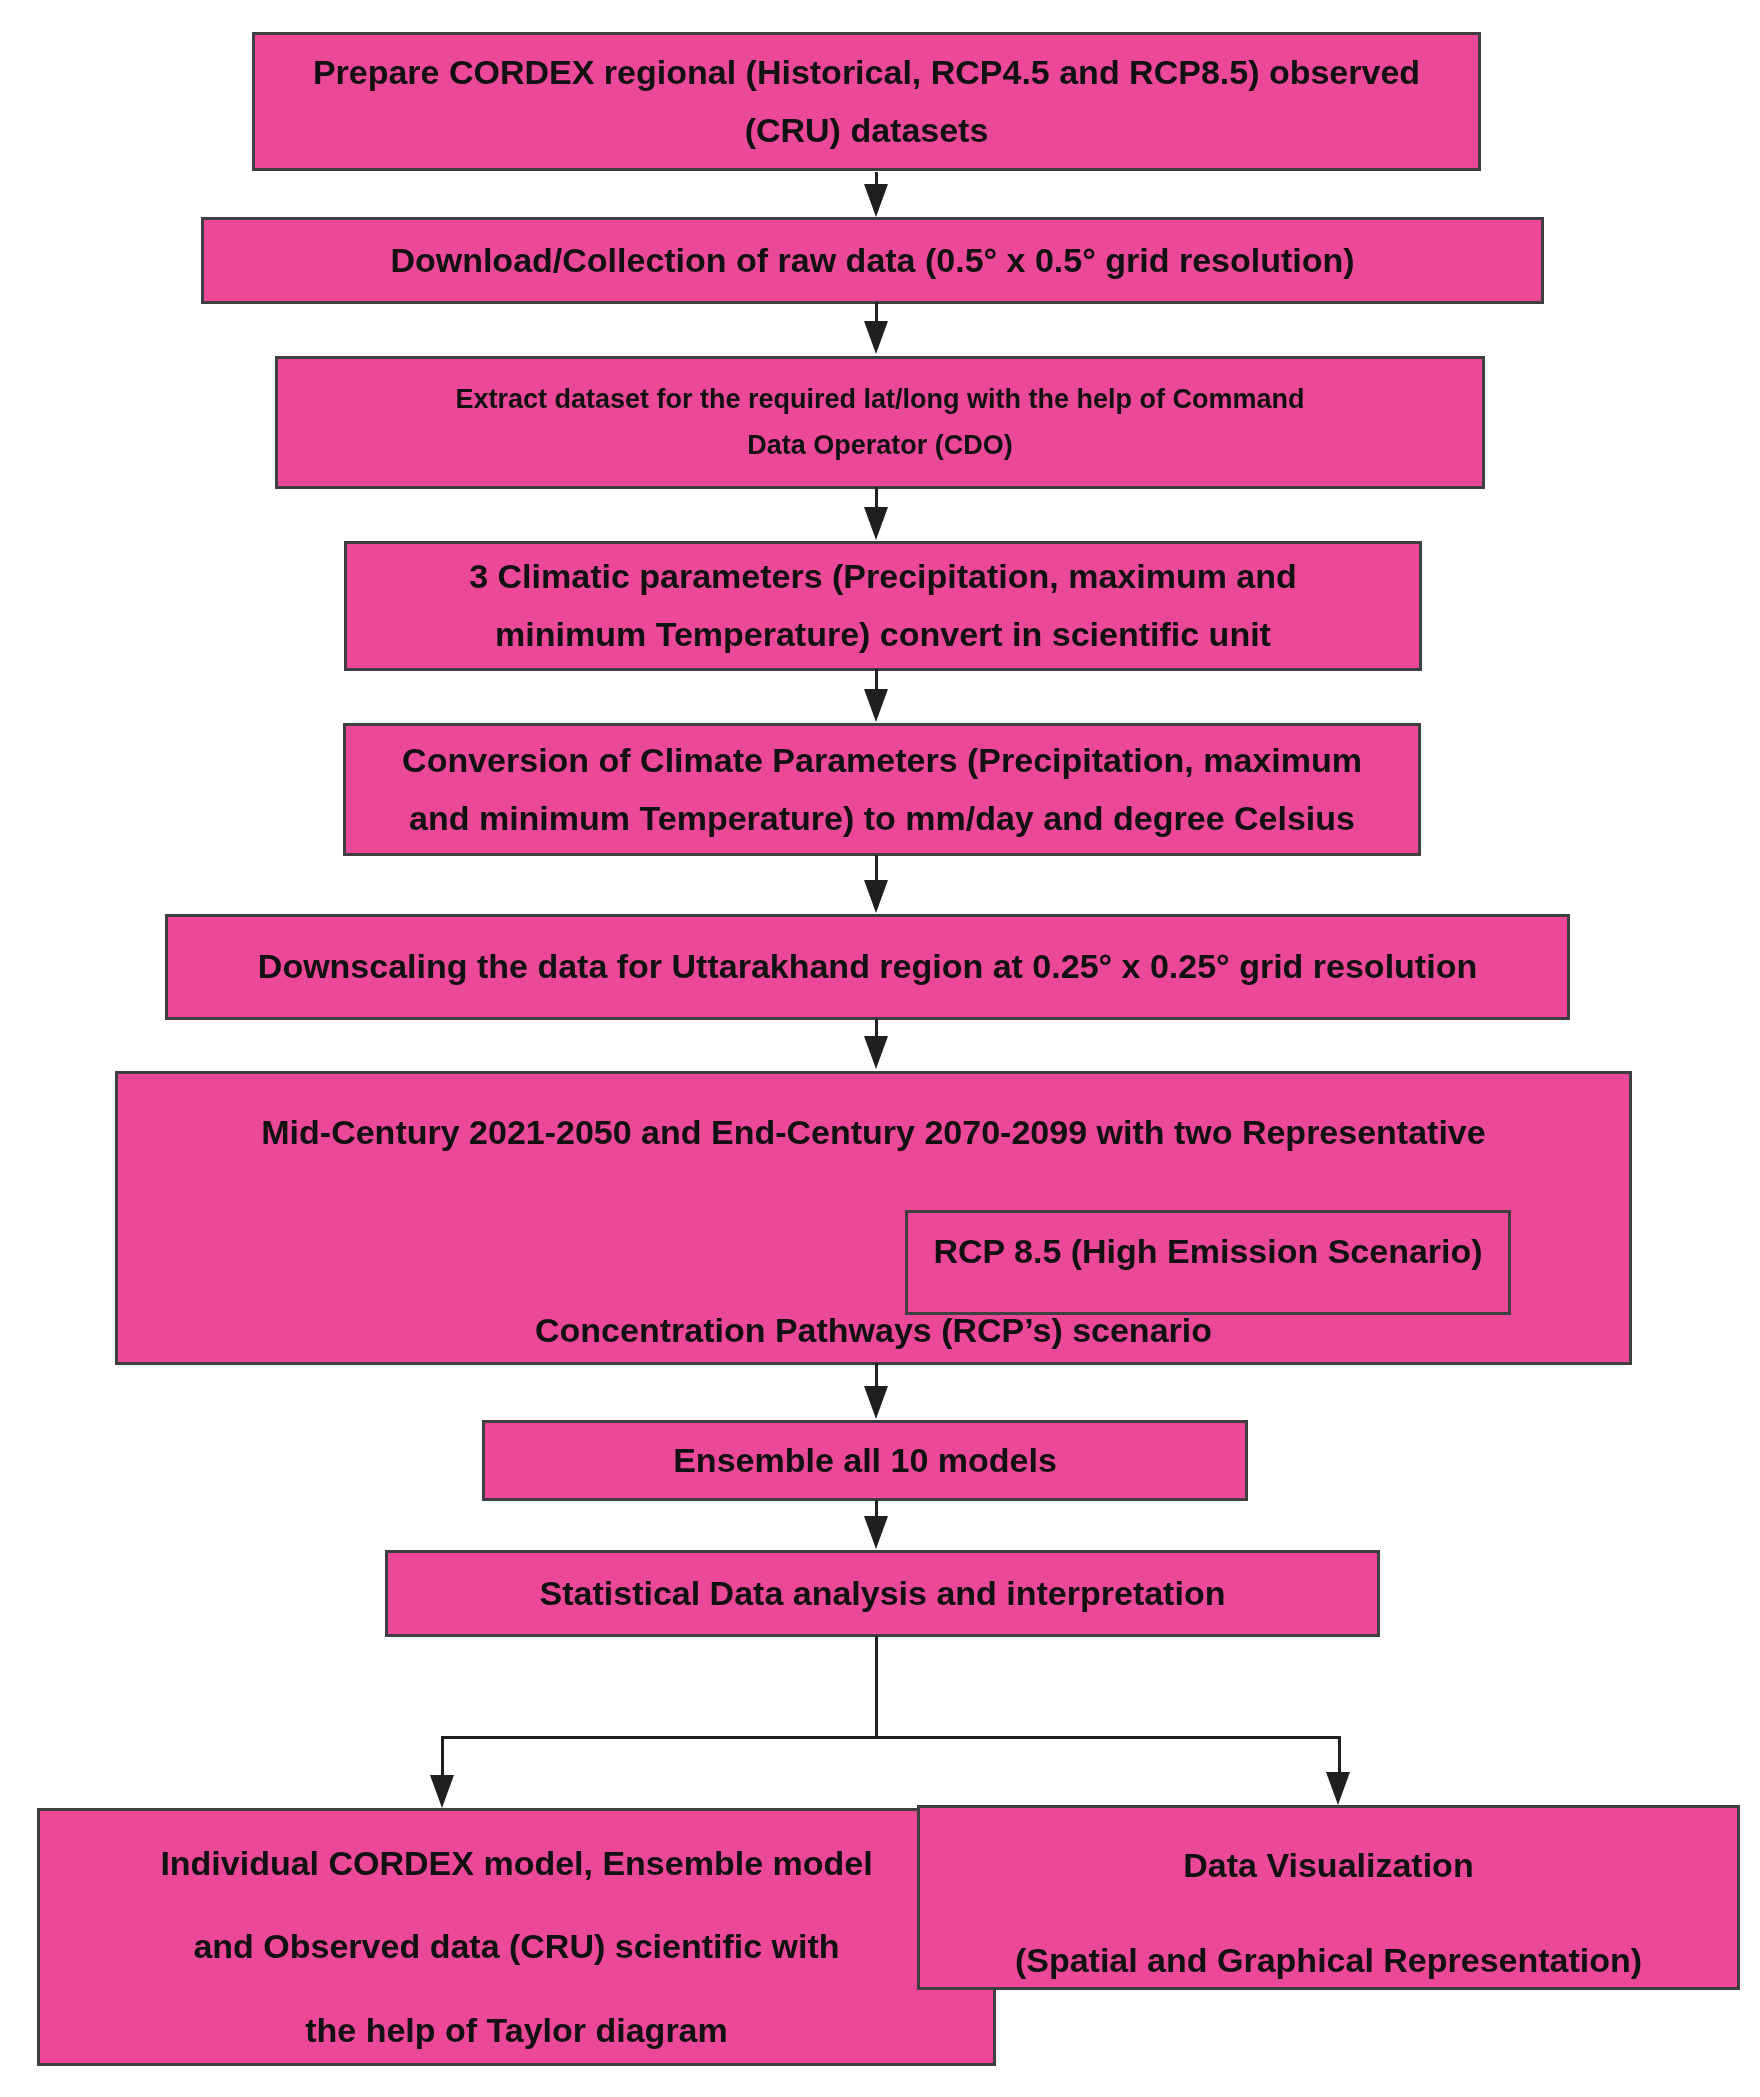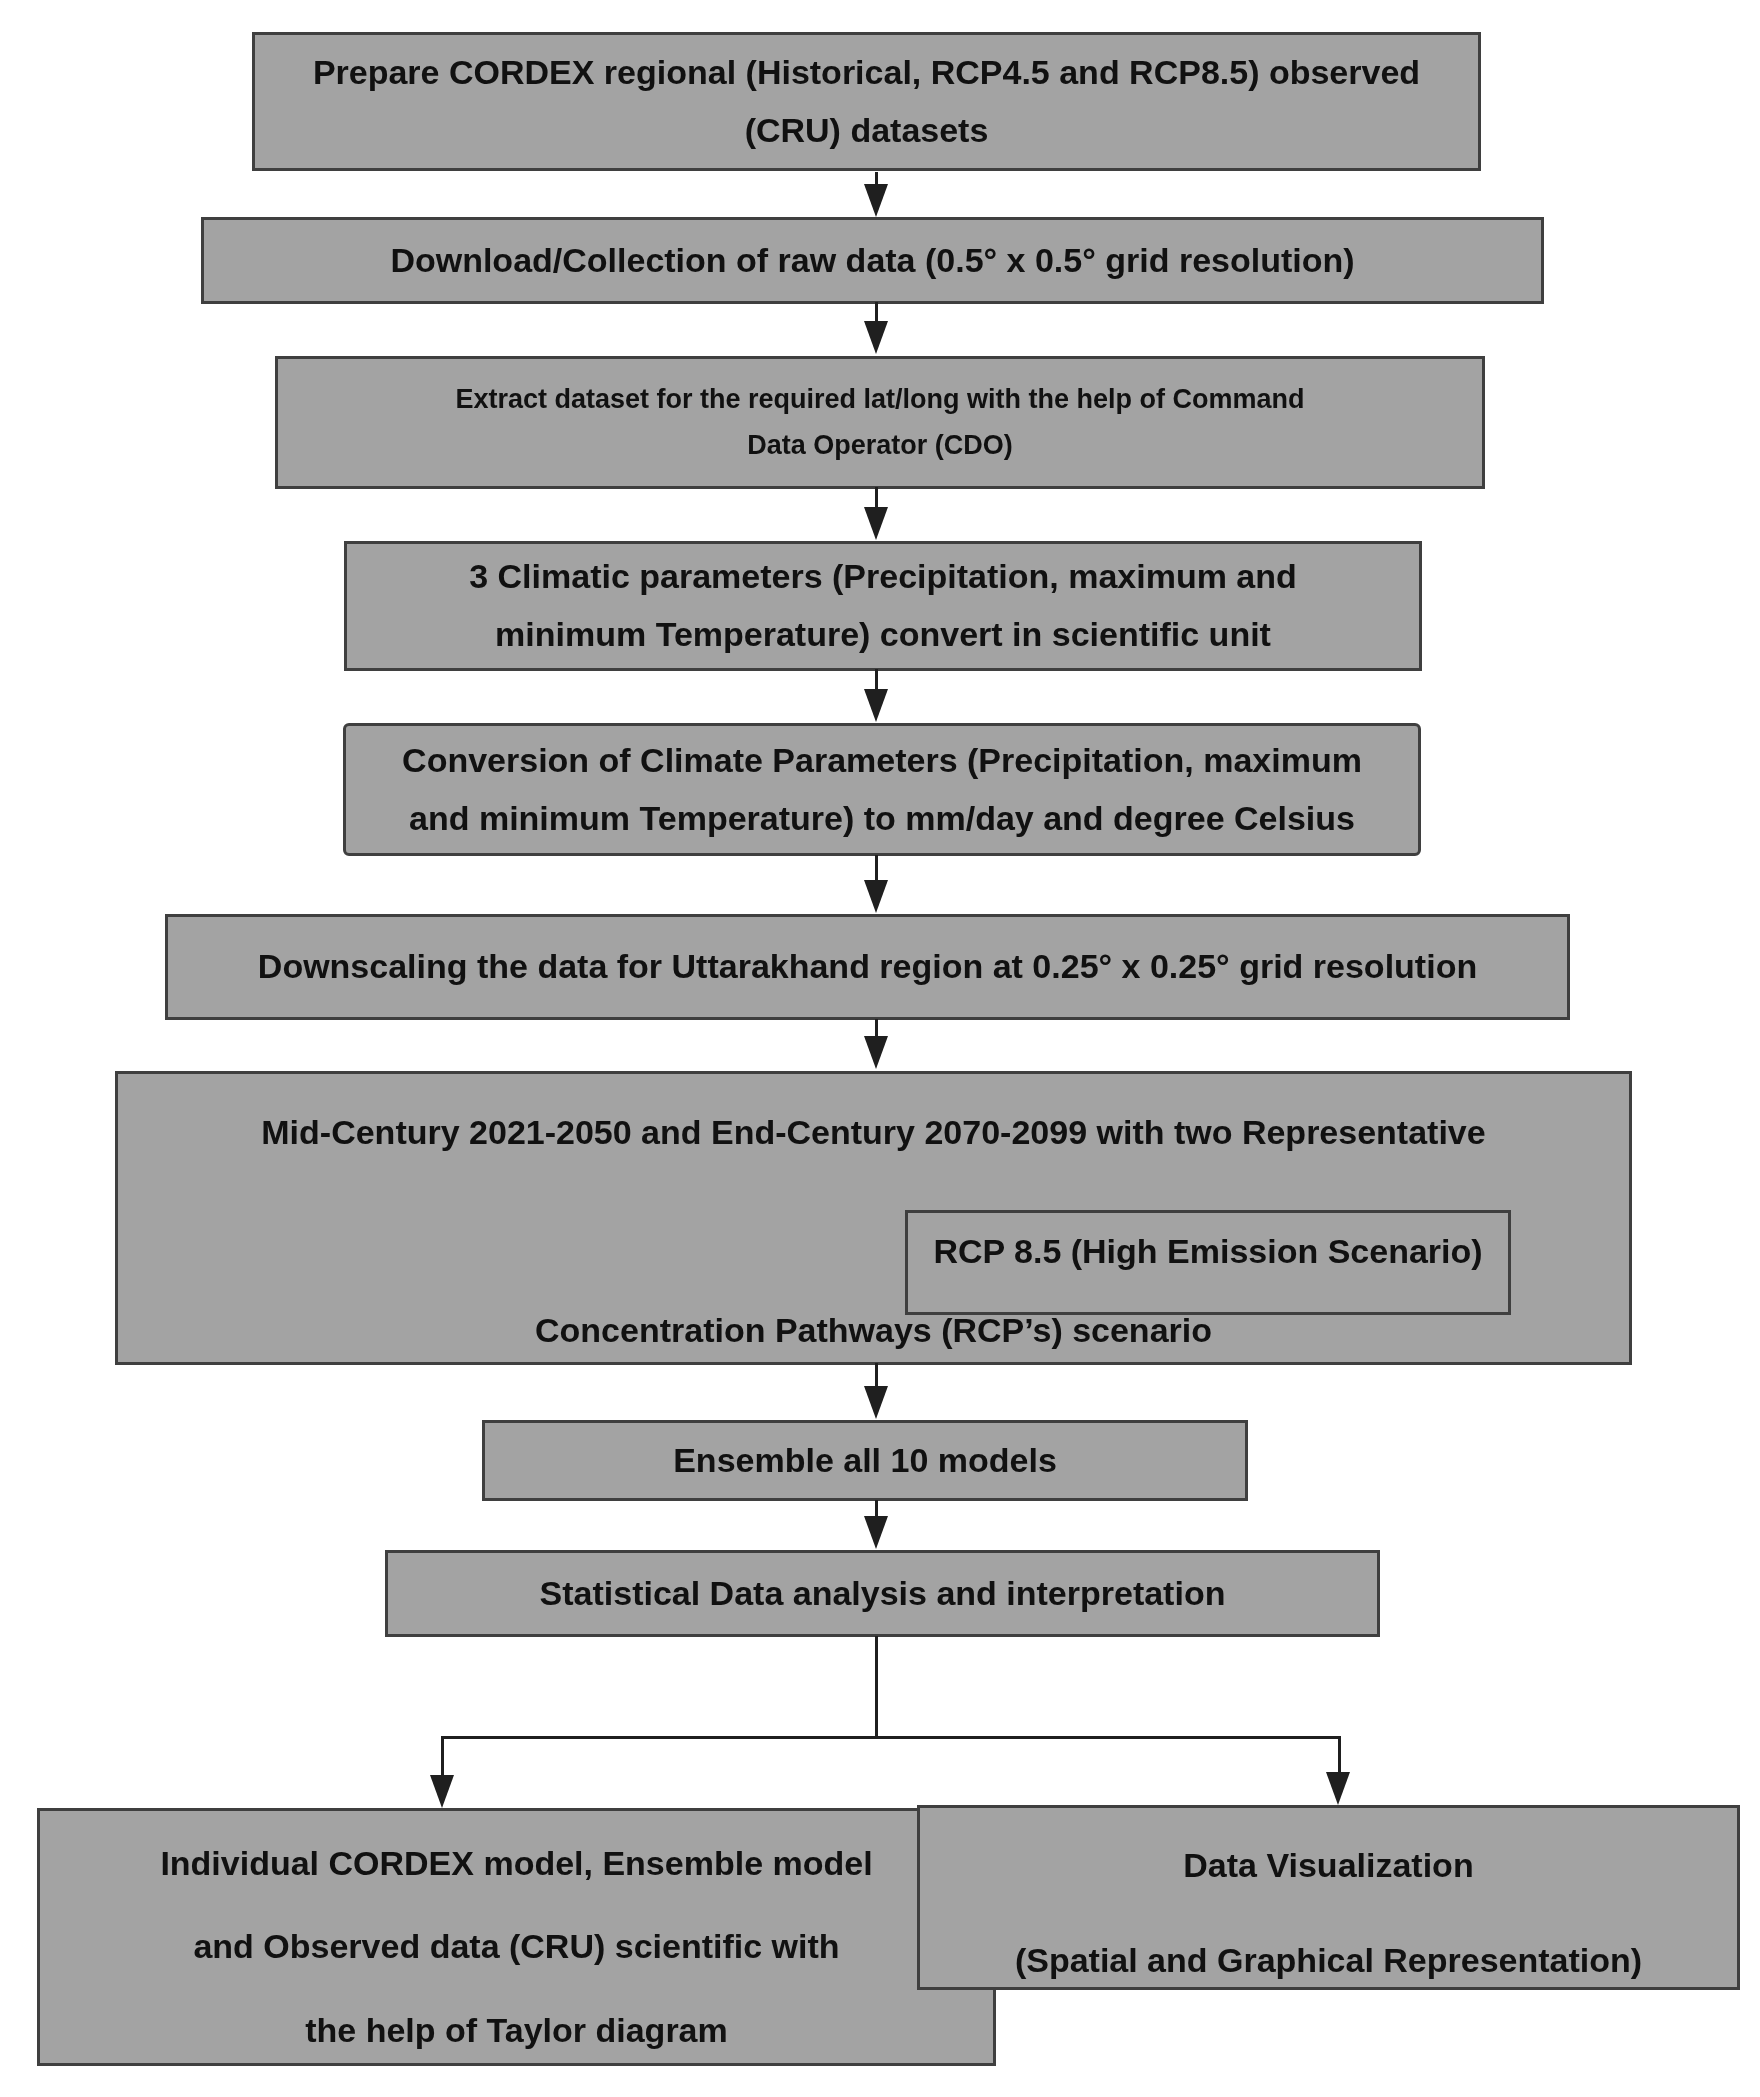--- a/index.html
+++ b/index.html
@@ -13,21 +13,21 @@
     position:relative;
     width:1761px;
     height:2097px;
     background:var(--bg);
     font-family:"Liberation Sans", sans-serif;
     color:var(--text-color);
   }
   .box{
     position:absolute;
     box-sizing:border-box;
-    background:#a3a3a3;
+    background:#ec4899;
     border:3.2px solid var(--border-color);
     display:flex;
     flex-direction:column;
     justify-content:center;
     align-items:center;
     text-align:center;
     font-weight:bold;
     font-size:34px;
     line-height:1.7;
   }
@@ -71,21 +71,21 @@
   <div class="arrowhead" style="left:864px;top:507px;"></div>
 
   <div class="box" style="left:344px;top:541px;width:1078px;height:130px;">
     <div class="line">3 Climatic parameters (Precipitation, maximum and</div>
     <div class="line">minimum Temperature) convert in scientific unit</div>
   </div>
 
   <div class="vline" style="left:875px;top:669px;height:23.4px;"></div>
   <div class="arrowhead" style="left:864px;top:689px;"></div>
 
-  <div class="box" style="left:343px;top:723px;width:1078px;height:133px;border-radius:6px;">
+  <div class="box" style="left:343px;top:723px;width:1078px;height:133px;">
     <div class="line">Conversion of Climate Parameters (Precipitation, maximum</div>
     <div class="line">and minimum Temperature) to mm/day and degree Celsius</div>
   </div>
 
   <div class="vline" style="left:875px;top:855px;height:29px;"></div>
   <div class="arrowhead" style="left:864px;top:880px;"></div>
 
   <div class="box" style="left:165px;top:914px;width:1405px;height:106px;">
     <div class="line">Downscaling the data for Uttarakhand region at 0.25° x 0.25° grid resolution</div>
   </div>

